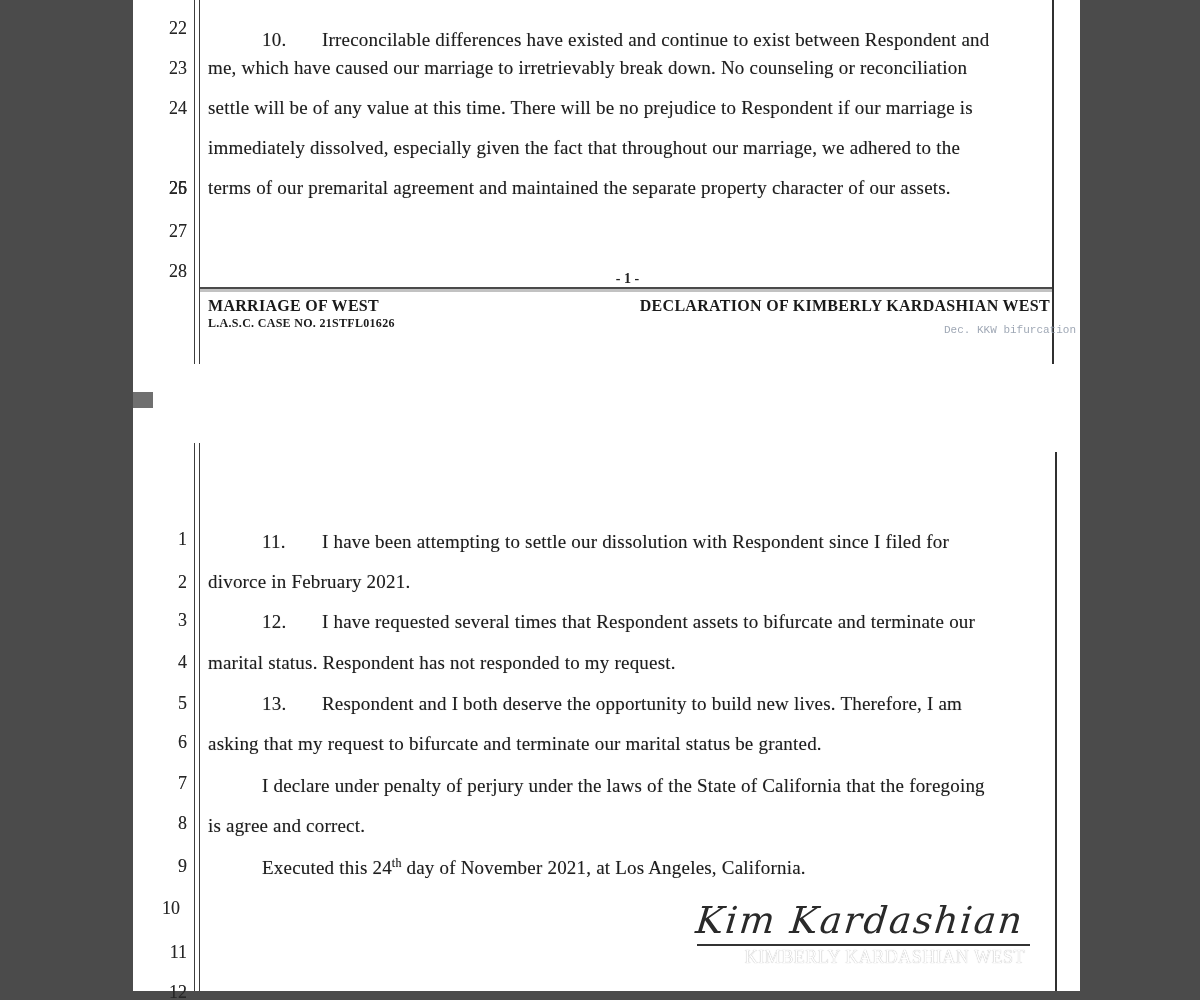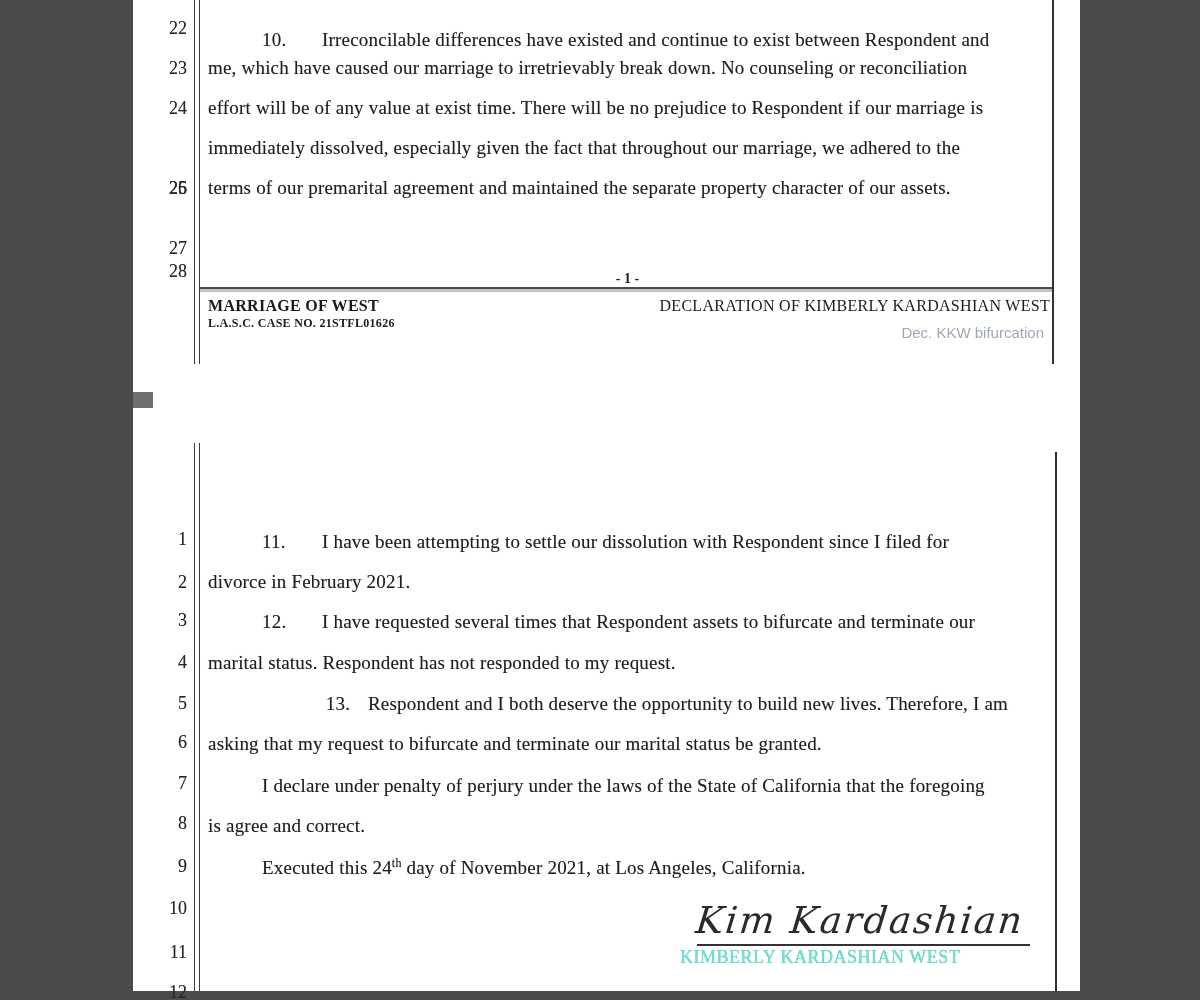--- a/index.html
+++ b/index.html
@@ -40,66 +40,66 @@
     font-size:14px; font-weight:bold; color:#222;
   }
   .foot-rule {
     position:absolute; left:200px; width:852px; top:287px; height:2px;
     background:#4a4a4a; border-bottom:3px solid #c2c2c2;
   }
   .foot-left1 { position:absolute; left:208px; top:297px; font-size:16px; font-weight:bold; color:#1b1b1b; letter-spacing:0.3px; }
   .foot-left2 { position:absolute; left:208px; top:316px; font-size:12px; font-weight:bold; color:#1b1b1b; letter-spacing:0.3px; }
   .foot-right {
     position:absolute; left:560px; width:490px; top:297px; text-align:right;
-    font-size:16px; font-weight:normal; color:#1b1b1b; letter-spacing:0.3px;
+    font-size:16px; font-weight:bold; color:#1b1b1b; letter-spacing:0.3px;
   }
   .foot-note {
-    position:absolute; left:796px; width:248px; top:324px; text-align:right;
-    font-size:15px; color:#8e98a8; opacity:0.85; filter:blur(0.4px);
-    font-family:Liberation Sans, sans-serif;
+    position:absolute; left:828px; width:248px; top:324px; text-align:right;
+    font-size:11px; color:#8e98a8; opacity:0.85; filter:blur(0.4px);
+    font-family:Liberation Mono, monospace;
   }
   
   .sig-script {
     position:absolute; left:680px; width:360px; top:899px; text-align:center;
     font-family:"DejaVu Serif", serif; font-style:italic;
     font-size:37px; color:#2a2a2a; letter-spacing:2px; white-space:nowrap;
     transform:skewX(-6deg);
   }
   .sig-line { position:absolute; left:697px; width:333px; top:944px; height:2px; background:#333; }
   .sig-printed {
-    position:absolute; left:680px; width:345px; top:947px; text-align:left;
-    font-size:18px; color:#5eead4; letter-spacing:0.5px; white-space:nowrap;
+    position:absolute; left:680px; width:345px; top:947px; text-align:right;
+    font-size:18px; color:#ffffff; letter-spacing:0.5px; white-space:nowrap;
     text-shadow:0 0 0.7px rgba(20,20,20,0.5);
   }
   .blemish { position:absolute; left:133px; top:392px; width:20px; height:16px; background:#6f6f6f; }
 </style>
 </head>
 <body>
 
 <div class="stage">
   <div class="paper"></div>
   <div class="blemish"></div>
 
   <div>
     <div class="dbl-rule" style="top:0; height:364px;"></div>
     <div class="right-rule" style="left:1052px; top:0; height:364px;"></div>
 
     <div class="ln" style="top:16px;">22</div>
     <div class="ln" style="top:56px;">23</div>
     <div class="ln" style="top:96px;">24</div>
     <div class="ln" style="top:136px;margin-top:40px;">25</div>
     <div class="ln" style="top:176px;">26</div>
-    <div class="ln" style="top:236px;">27</div>
+    <div class="ln" style="top:219px;">27</div>
     <div class="ln" style="top:259px;">28</div>
 
     <div class="bl" style="top:15px;margin-top:12px;">
       <span class="pnum">10.</span><span>Irreconcilable differences have existed and continue to exist between Respondent and</span>
     </div>
     <div class="bl" style="top:55px;">me, which have caused our marriage to irretrievably break down.  No counseling or reconciliation</div>
-    <div class="bl" style="top:95px;">effort will be of any value at exist time.  There will be no prejudice to Respondent if our marriage is</div>
+    <div class="bl" style="top:95px;">settle will be of any value at this time.  There will be no prejudice to Respondent if our marriage is</div>
     <div class="bl" style="top:135px;">immediately dissolved, especially given the fact that throughout our marriage, we adhered to the</div>
     <div class="bl" style="top:175px;">terms of our premarital agreement and maintained the separate property character of our assets.</div>
 
     <div class="pageno">- 1 -</div>
     <div class="foot-rule"></div>
     <div class="foot-left1">MARRIAGE OF WEST</div>
     <div class="foot-left2">L.A.S.C. CASE NO. 21STFL01626</div>
     <div class="foot-right">DECLARATION OF KIMBERLY KARDASHIAN WEST</div>
     <div class="foot-note">Dec. KKW bifurcation</div>
   </div>
@@ -110,33 +110,33 @@
 
     <div class="ln" style="top:527px;">1</div>
     <div class="ln" style="top:570px;">2</div>
     <div class="ln" style="top:608px;">3</div>
     <div class="ln" style="top:650px;">4</div>
     <div class="ln" style="top:691px;">5</div>
     <div class="ln" style="top:730px;">6</div>
     <div class="ln" style="top:771px;">7</div>
     <div class="ln" style="top:811px;">8</div>
     <div class="ln" style="top:854px;">9</div>
-    <div class="ln" style="top:896px;">10</div>
+    <div class="ln" style="top:896px;text-align:center;">10</div>
     <div class="ln" style="top:940px;">11</div>
     <div class="ln" style="top:980px;">12</div>
 
     <div class="bl" style="top:529px;">
       <span class="pnum">11.</span><span>I have been attempting to settle our dissolution with Respondent since I filed for</span>
     </div>
     <div class="bl" style="top:569px;">divorce in February 2021.</div>
     <div class="bl" style="top:609px;">
       <span class="pnum">12.</span><span>I have requested several times that Respondent assets to bifurcate and terminate our</span>
     </div>
     <div class="bl" style="top:650px;">marital status.  Respondent has not responded to my request.</div>
-    <div class="bl" style="top:691px;text-align:center;">
+    <div class="bl" style="top:691px;">
       <span class="pnum">13.</span><span>Respondent and I both deserve the opportunity to build new lives.  Therefore, I am</span>
     </div>
     <div class="bl" style="top:731px;">asking that my request to bifurcate and terminate our marital status be granted.</div>
     <div class="bl" style="top:773px;">
       <span class="ind">I declare under penalty of perjury under the laws of the State of California that the foregoing</span>
     </div>
     <div class="bl" style="top:813px;">is agree and correct.</div>
     <div class="bl" style="top:855px;">
       <span class="ind">Executed this 24</span><sup class="th">th</sup><span> day of November 2021, at Los Angeles, California.</span>
     </div>

